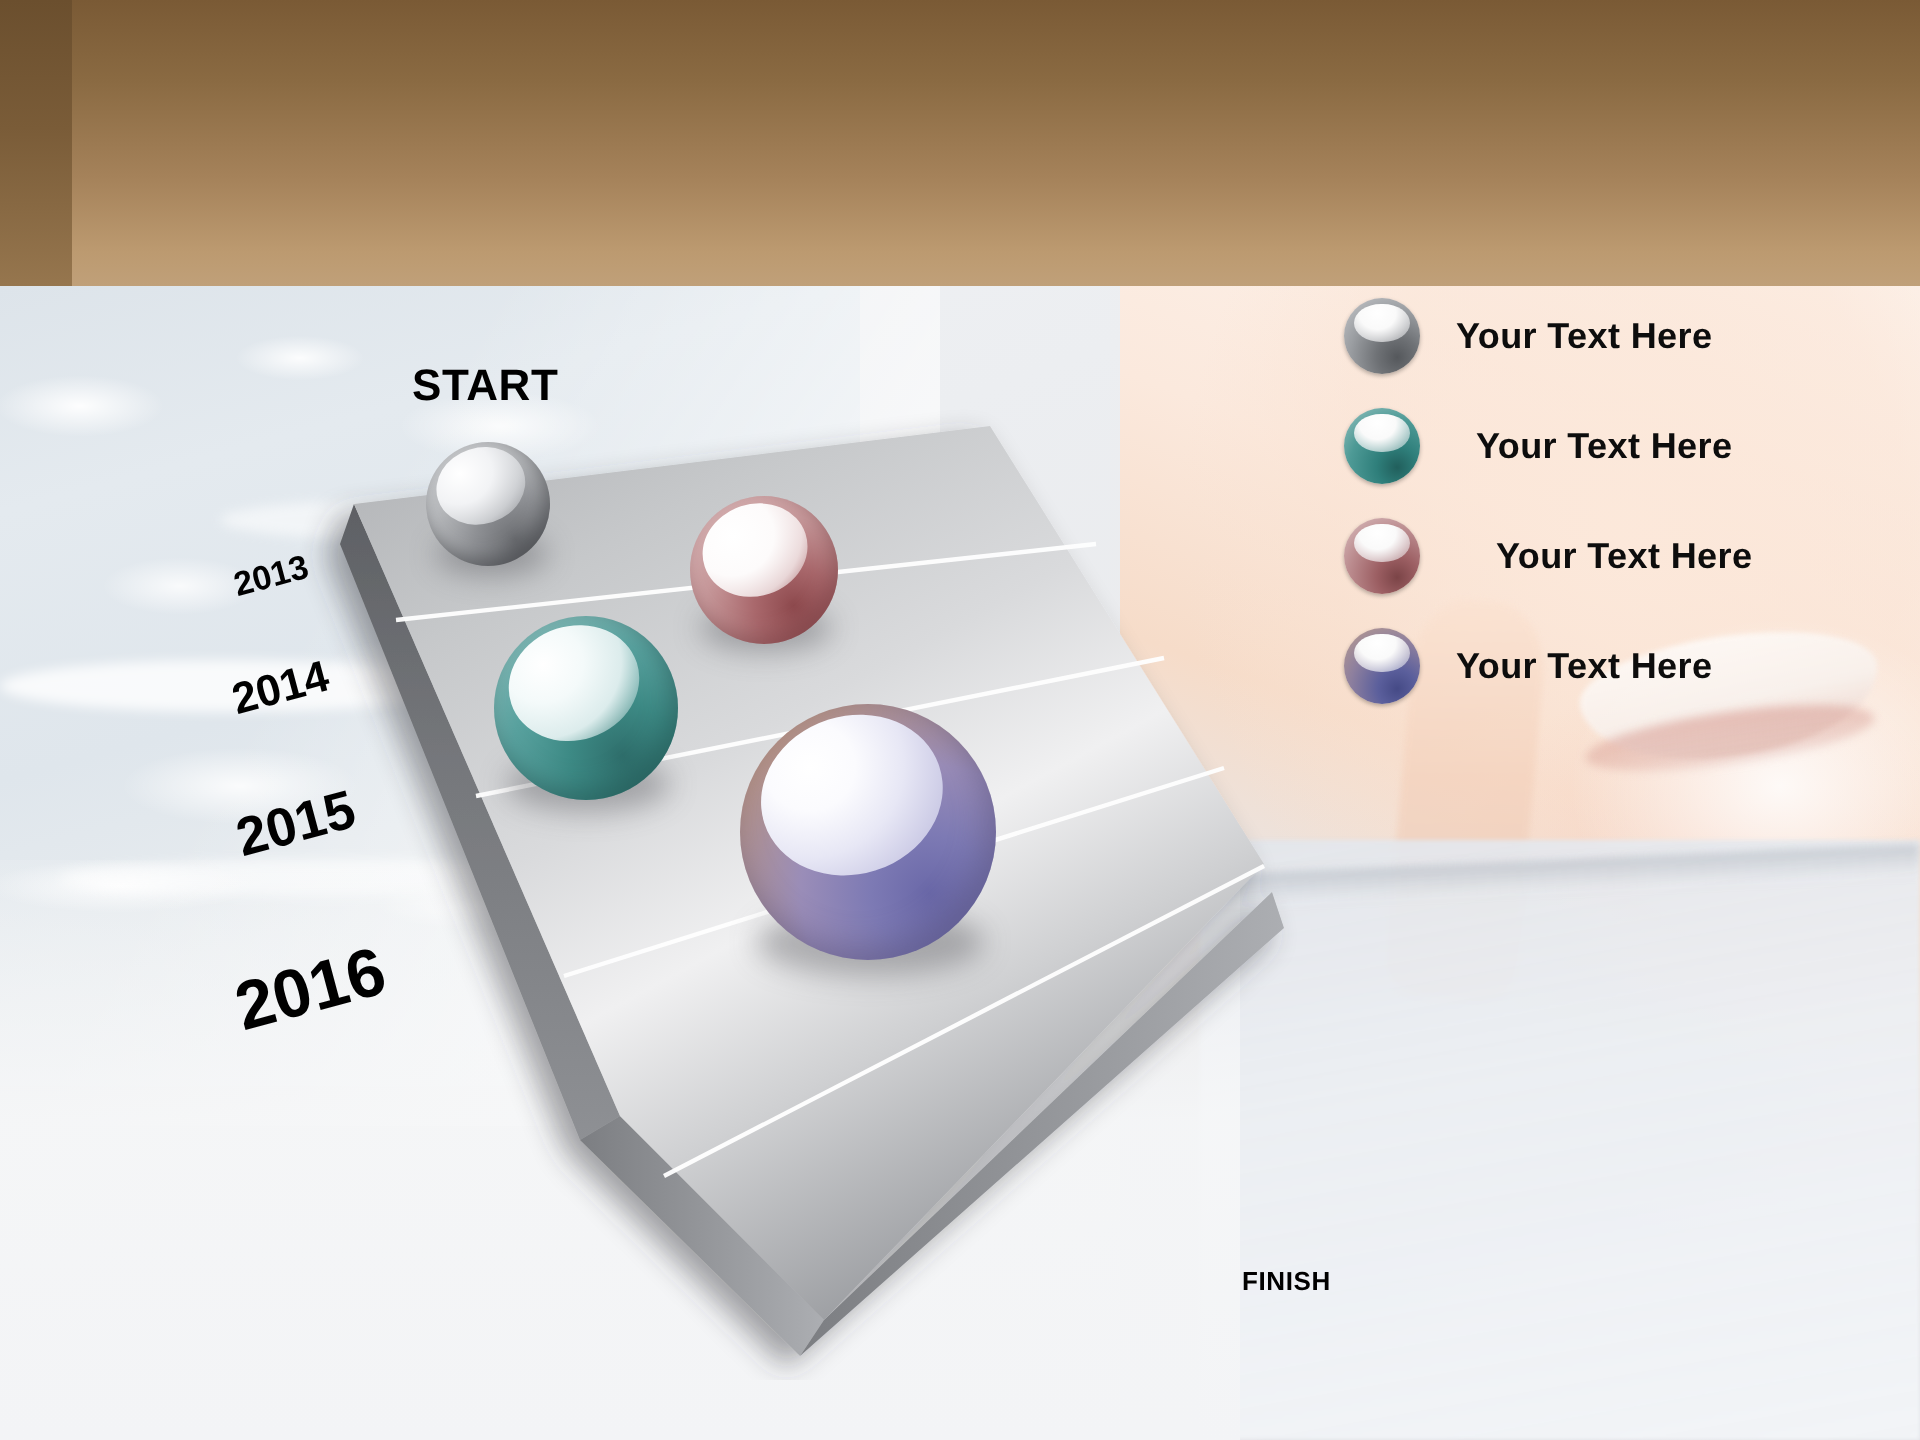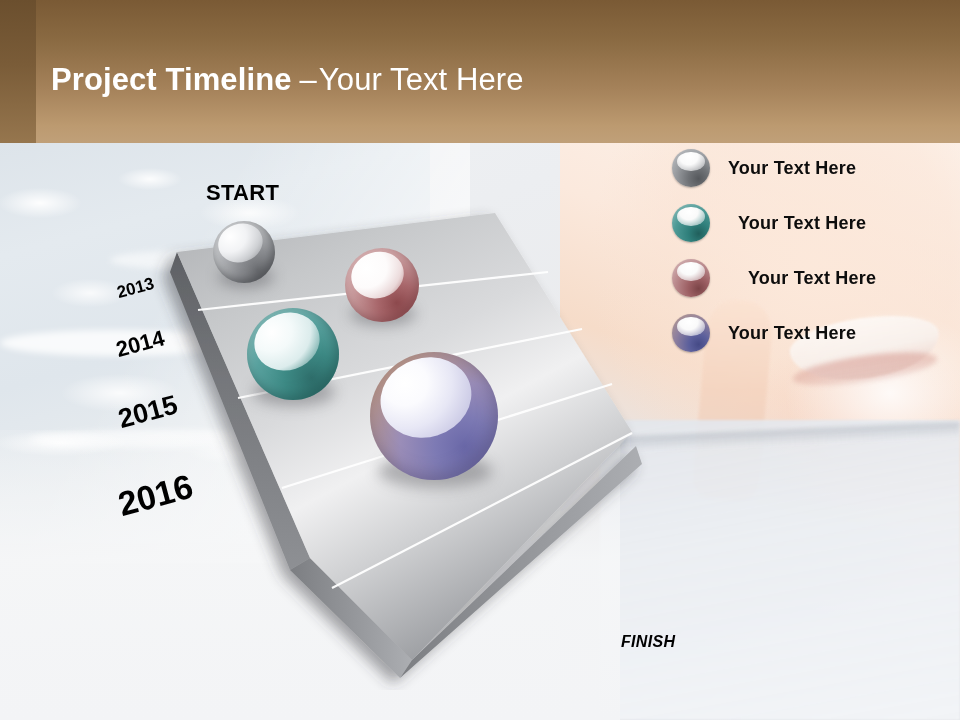--- a/index.html
+++ b/index.html
@@ -231,21 +231,21 @@
     transform-origin: left bottom;
   }
 
   .tl-label {
     position: absolute;
     color: #000000;
     font-weight: bold;
     white-space: nowrap;
   }
   #label-start { left: 206px; top: 180px; font-size: 22px; letter-spacing: 0.3px; }
-  #label-finish { left: 621px; top: 633px; font-size: 16px; letter-spacing: 0.3px; font-style: italic; }
+  #label-finish { left: 621px; top: 633px; font-size: 13px; letter-spacing: 0.3px; }
 
   
   .legend {
     position: absolute;
     left: 672px; top: 148px;
     width: 288px;
   }
   .legend-row {
     position: absolute;
     height: 40px;
@@ -289,23 +289,20 @@
   <div class="bg-photo"></div>
   <div class="bg-finger"></div>
   <div class="bg-teeth"></div>
   <div class="bg-teeth-shade"></div>
   <div class="bg-glass"></div>
   <div class="bg-glass-rim"></div>
   <div class="bg-bottom-fade"></div>
 
   <div class="header">
     <div class="header-stripe"></div>
-    <div class="header-title">
-      <span class="title-strong">Project Timeline</span><span class="title-dash">–</span><span class="title-light">Your Text Here</span>
-    </div>
   </div>
 
   <div class="board">
     <svg width="520" height="500" viewBox="0 0 520 500" xmlns="http://www.w3.org/2000/svg">
       <defs>
         <linearGradient id="faceGrad" x1="0" y1="0" x2="0.55" y2="1">
           <stop offset="0%" stop-color="#b0b2b5"></stop>
           <stop offset="22%" stop-color="#c6c8ca"></stop>
           <stop offset="45%" stop-color="#d9dadc"></stop>
           <stop offset="62%" stop-color="#f0f0f1"></stop>

